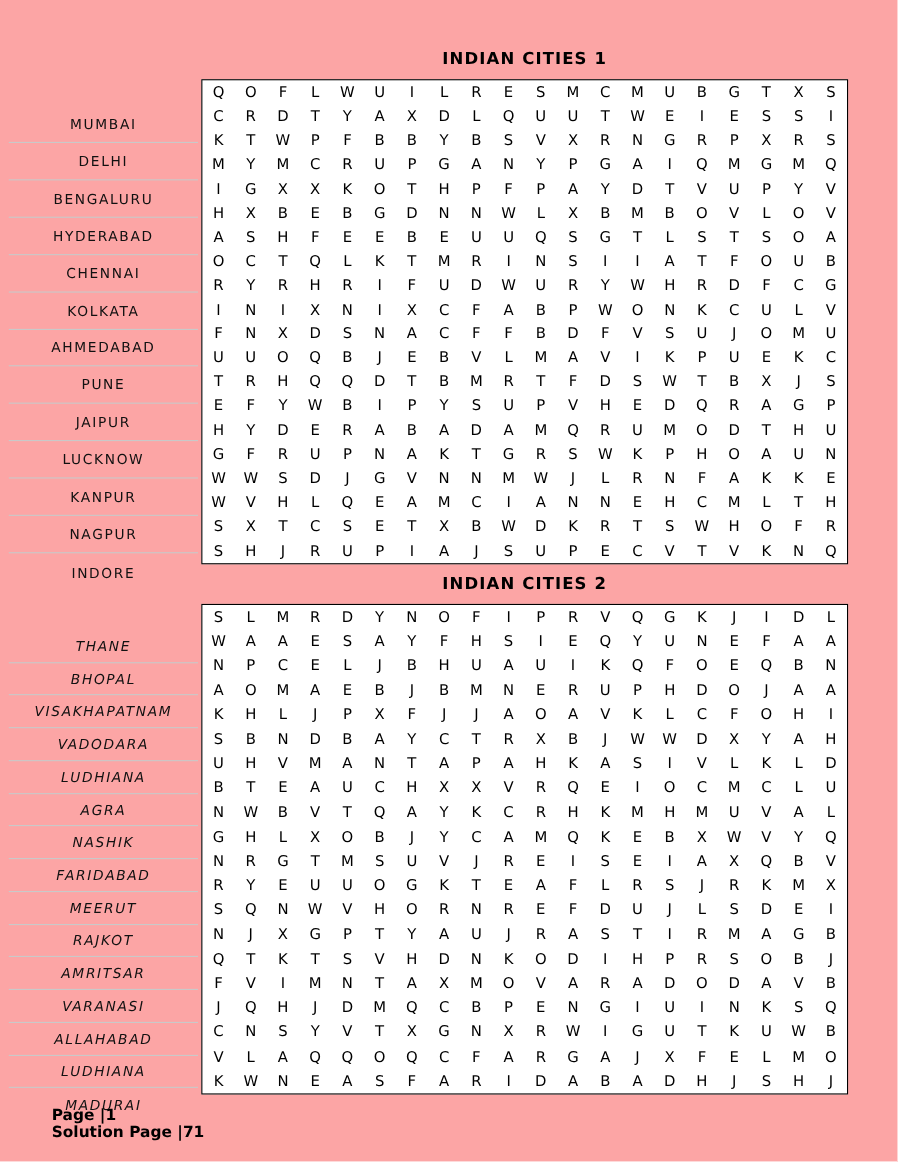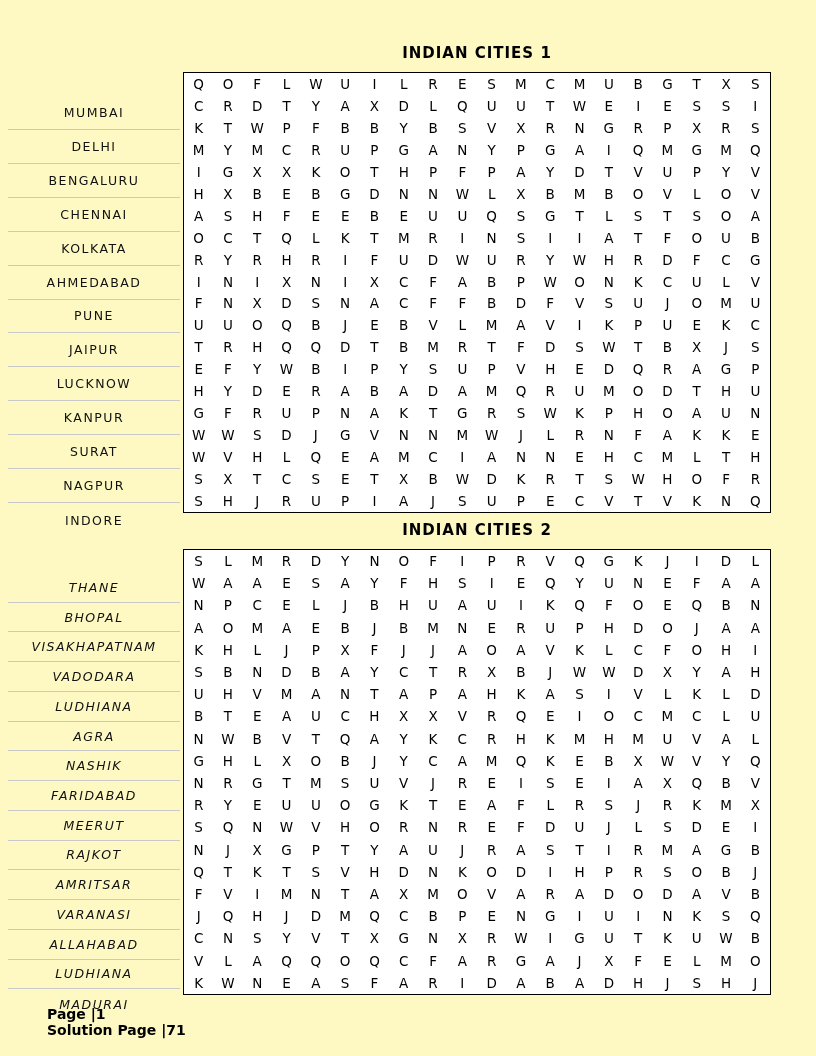--- a/index.html
+++ b/index.html
@@ -1,21 +1,21 @@
 <!DOCTYPE html>
 <html><head>
 <meta charset="utf-8">
 <style>
   * { margin: 0; padding: 0; box-sizing: border-box; }
   html, body { background: #ffffff; }
   .page {
     position: relative;
     width: 816px;
     height: 1056px;
-    background: #fef9c3;
+    background: #fca5a5;
     font-family: "DejaVu Sans", "Liberation Sans", sans-serif;
     color: #1a1a1a;
     margin: 0 auto;
     overflow: hidden;
   }
   .puzzle-title {
     position: absolute;
     left: 183px;
     width: 588px;
     text-align: center;
@@ -87,28 +87,28 @@
 <body>
 
 <div class="page">
 
   <section>
     <h2 class="puzzle-title" id="title-1">INDIAN CITIES 1</h2>
     <div class="word-list" id="list-1">
         <div class="word">MUMBAI</div>
         <div class="word">DELHI</div>
         <div class="word">BENGALURU</div>
+        <div class="word">HYDERABAD</div>
         <div class="word">CHENNAI</div>
         <div class="word">KOLKATA</div>
         <div class="word">AHMEDABAD</div>
         <div class="word">PUNE</div>
         <div class="word">JAIPUR</div>
         <div class="word">LUCKNOW</div>
         <div class="word">KANPUR</div>
-        <div class="word">SURAT</div>
         <div class="word">NAGPUR</div>
         <div class="word">INDORE</div>
       </div>
     <div class="letter-grid" id="grid-1">
         <span class="cell">Q</span>
         <span class="cell">O</span>
         <span class="cell">F</span>
         <span class="cell">L</span>
         <span class="cell">W</span>
         <span class="cell">U</span>

